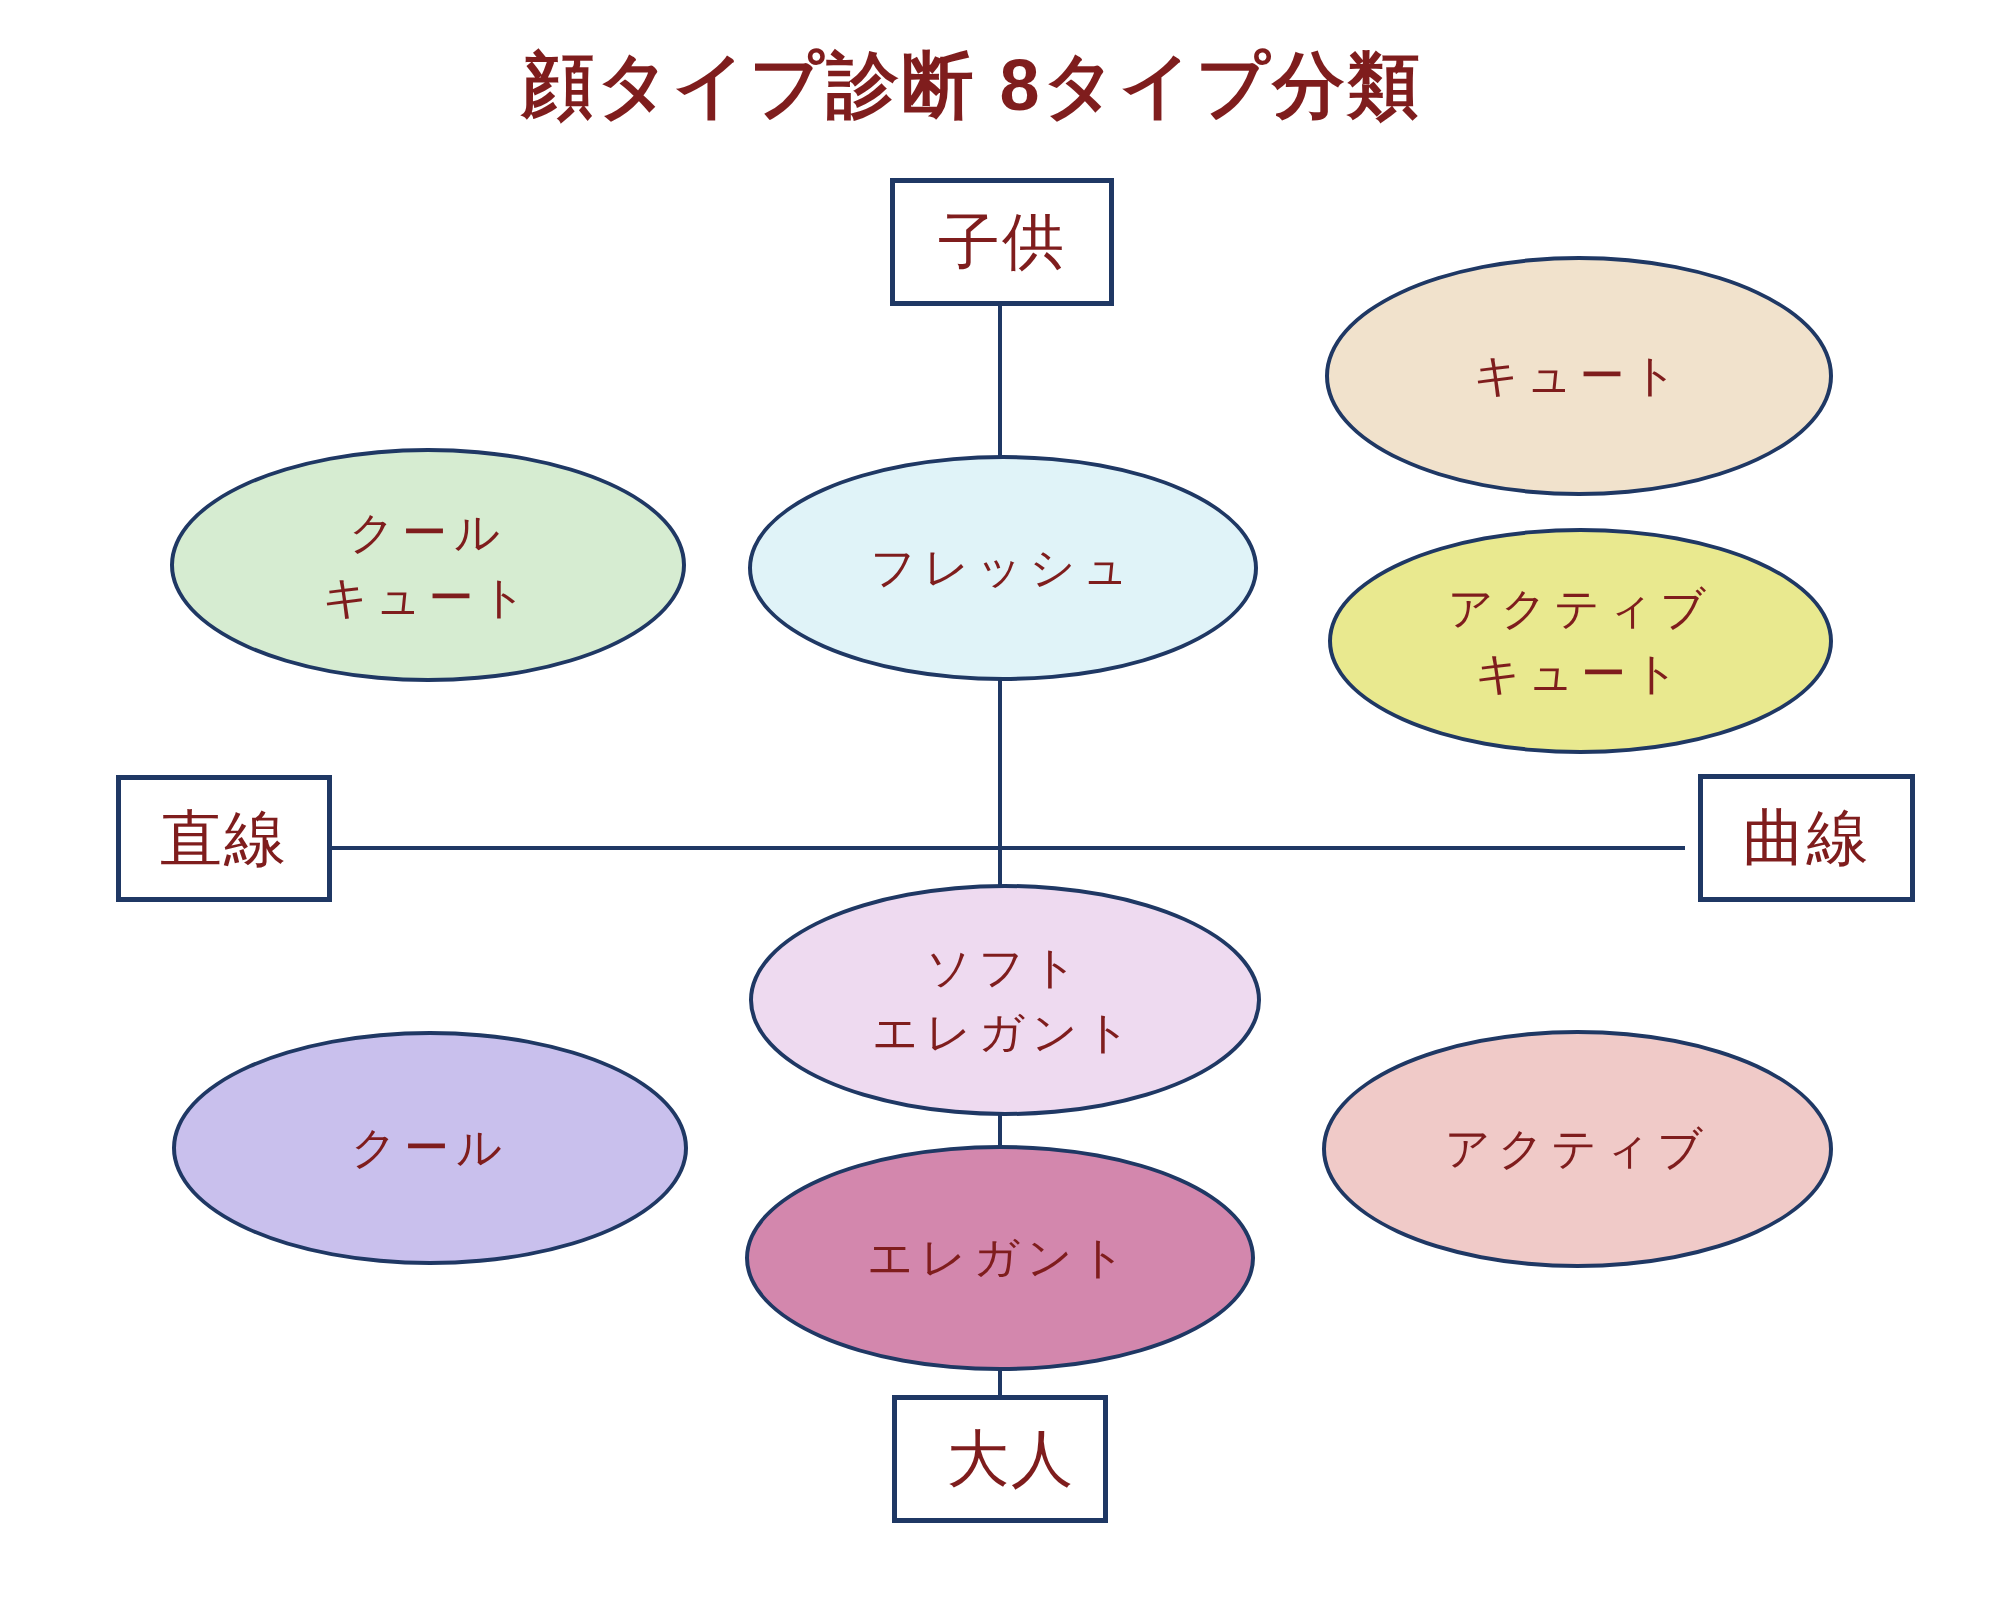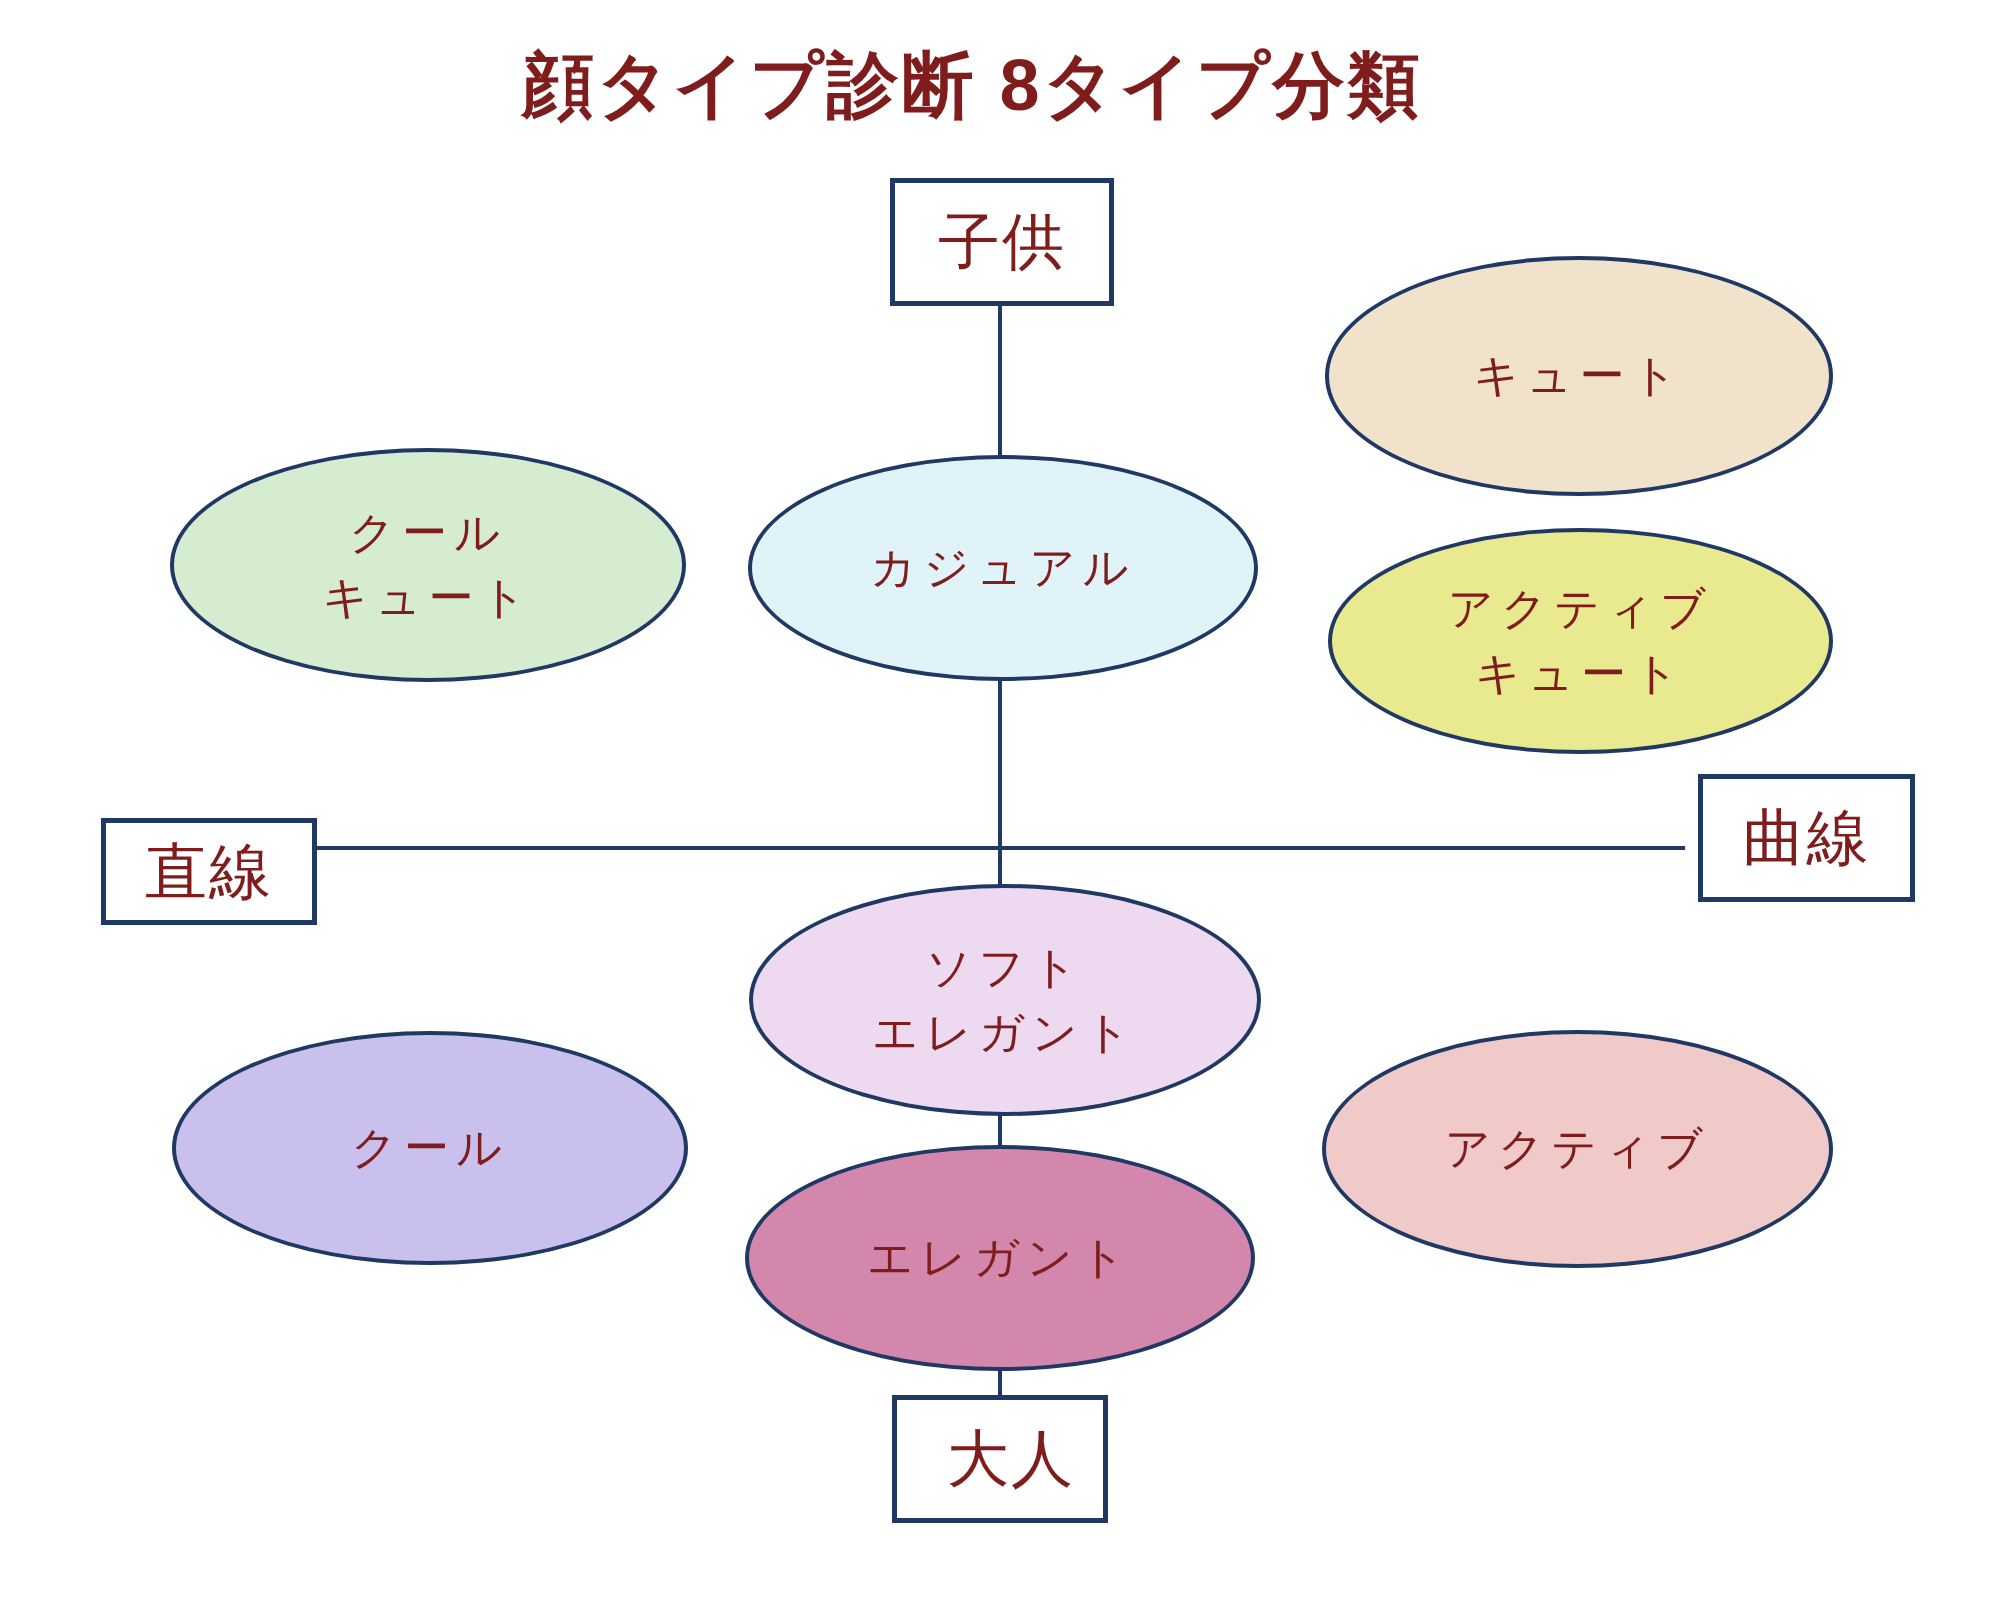--- a/index.html
+++ b/index.html
@@ -41,21 +41,21 @@
     justify-content: center;
     font-size: 62px;
     font-weight: 400;
     letter-spacing: 2px;
     z-index: 3;
     box-sizing: border-box;
     white-space: nowrap;
   }
   .box-top    { left: 890px;  top: 178px;  width: 224px; height: 128px; }
   .box-bottom { left: 892px;  top: 1395px; width: 216px; height: 128px; padding-left: 22px; }
-  .box-left   { left: 101px;  top: 775px;  width: 216px; height: 107px; margin-top: 43px; }
+  .box-left   { left: 116px;  top: 775px;  width: 216px; height: 127px; }
   .box-right  { left: 1698px; top: 774px;  width: 217px; height: 128px; }
 
   
   .ellipse {
     position: absolute;
     border: 4px solid #1f3864;
     border-radius: 50%;
     display: flex;
     flex-direction: column;
     align-items: center;
@@ -87,21 +87,21 @@
 
   <div class="line line-vertical"></div>
   <div class="line line-horizontal"></div>
 
   <div class="ellipse e-cool-casual" style="background: rgb(214, 236, 209);">
     <span>クール</span>
     <span>キュート</span>
   </div>
 
   <div class="ellipse e-fresh" style="background: rgb(224, 243, 248);">
-    <span>カジュアル</span>
+    <span>フレッシュ</span>
   </div>
 
   <div class="ellipse e-cute" style="background: rgb(241, 226, 204);">
     <span>キュート</span>
   </div>
 
   <div class="ellipse e-active-cute" style="background: rgb(233, 233, 143);">
     <span>アクティブ</span>
     <span>キュート</span>
   </div>

